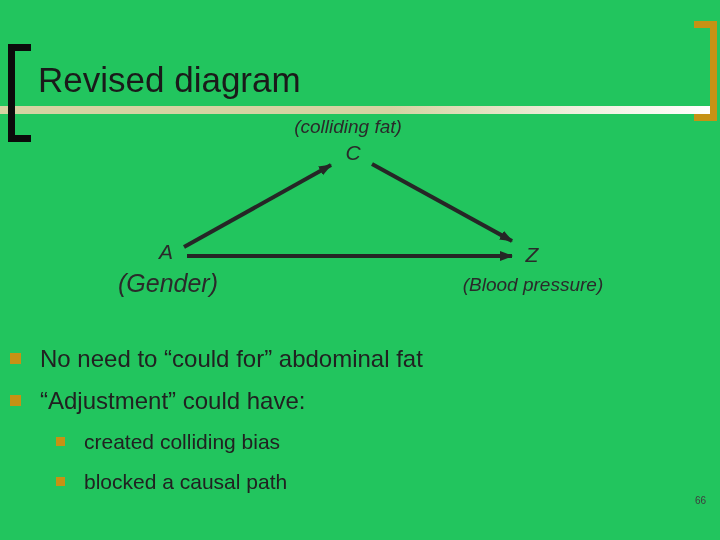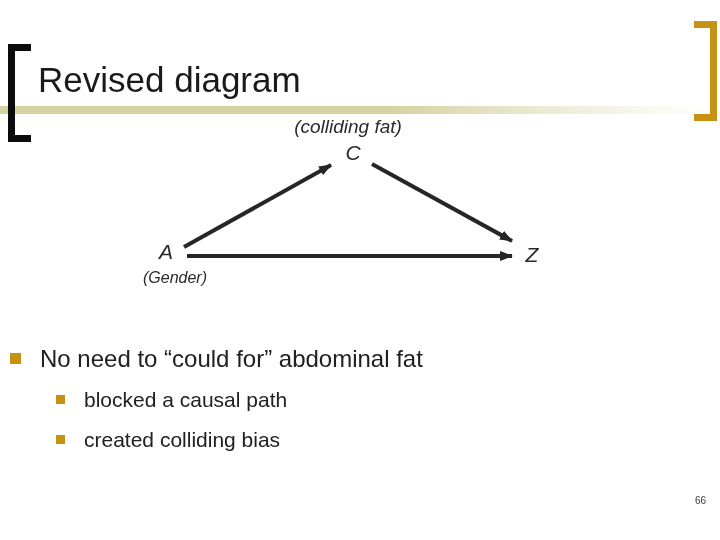--- a/index.html
+++ b/index.html
@@ -1,19 +1,19 @@
 <!DOCTYPE html>
 <html><head>
 <meta charset="utf-8">
 <style>
   html,body{margin:0;padding:0;background:#888;}
   .slide{
     position:relative;
     width:720px;height:540px;
-    background:#ffffff;
+    background:#22c55e;
     overflow:hidden;
     font-family:"Liberation Sans","DejaVu Sans",sans-serif;
     color:#222222;
     text-decoration:underline;
   }
   
   .bracket-left{
     position:absolute;left:8px;top:44px;
     width:16px;height:84px;
     border-left:7px solid #0b0b0b;
@@ -46,21 +46,21 @@
   .dg{
     position:absolute;
     font-style:italic;
     color:#2a2a2a;
     text-align:center;
     white-space:nowrap;
   }
   .c-annot{left:248px;top:116px;width:200px;font-size:19px;}
   .c-node {left:303px;top:141px;width:100px;font-size:21px;}
   .a-node {left:116px;top:240px;width:100px;font-size:21px;}
-  .a-annot{left:75px; top:269px;width:200px;font-size:16px;}
+  .a-annot{left:68px; top:269px;width:200px;font-size:25px;}
   .z-node {left:482px;top:243px;width:100px;font-size:21px;}
   .z-annot{left:433px;top:274px;width:200px;font-size:19px;}
   .arrows{position:absolute;left:0;top:0;z-index:1;pointer-events:none;}
   
   .bullets{
     position:absolute;left:10px;top:344px;width:690px;
     list-style:none;margin:0;padding:0;
   }
   .bullets li{display:flex;align-items:flex-start;}
   .bullets li.l1{margin-bottom:12px;font-size:24px;line-height:30px;color:#212121;}
@@ -94,30 +94,35 @@
     <line x1="184" y1="247" x2="331" y2="165" stroke="#262626" stroke-width="4" marker-end="url(#ah)"></line>
     <line x1="372" y1="164" x2="512" y2="241" stroke="#262626" stroke-width="4" marker-end="url(#ah)"></line>
     <line x1="187" y1="256" x2="512" y2="256" stroke="#262626" stroke-width="4" marker-end="url(#ah)"></line>
   </svg>
 
   <div class="dg c-annot">(colliding fat)</div>
   <div class="dg c-node">C</div>
   <div class="dg a-node">A</div>
   <div class="dg a-annot">(Gender)</div>
   <div class="dg z-node">Z</div>
+  <div class="dg z-annot">(Blood pressure)</div>
 
   <ul class="bullets">
     <li class="l1">
       <span class="sq"></span>
       <span>No need to “could for” abdominal fat</span>
     </li>
-    <li class="l2">
+    <li class="l1">
       <span class="sq"></span>
-      <span>blocked a causal path</span>
+      <span>“Adjustment” could have:</span>
     </li>
     <li class="l2">
       <span class="sq"></span>
       <span>created colliding bias</span>
+    </li>
+    <li class="l2">
+      <span class="sq"></span>
+      <span>blocked a causal path</span>
     </li>
   </ul>
 
   <div class="pagenum">66</div>
 </div>
 
 </body></html>

